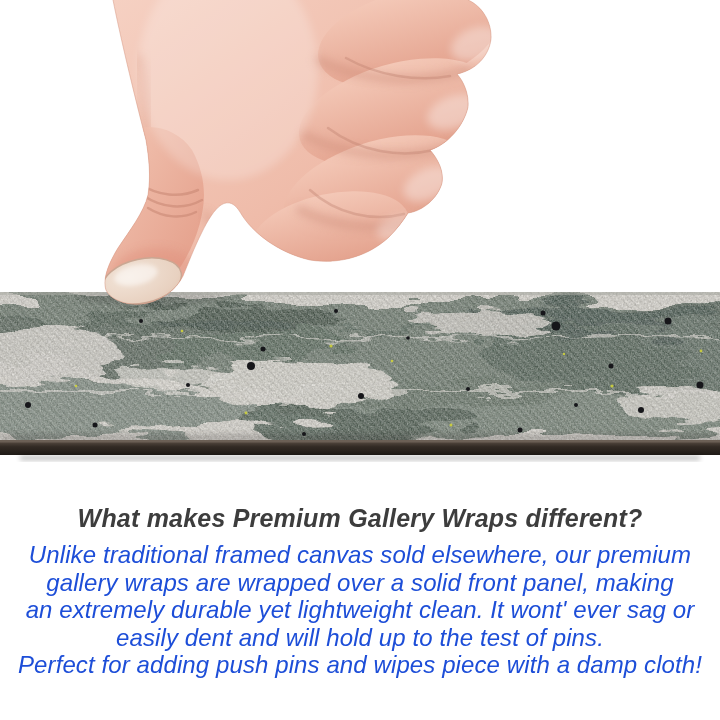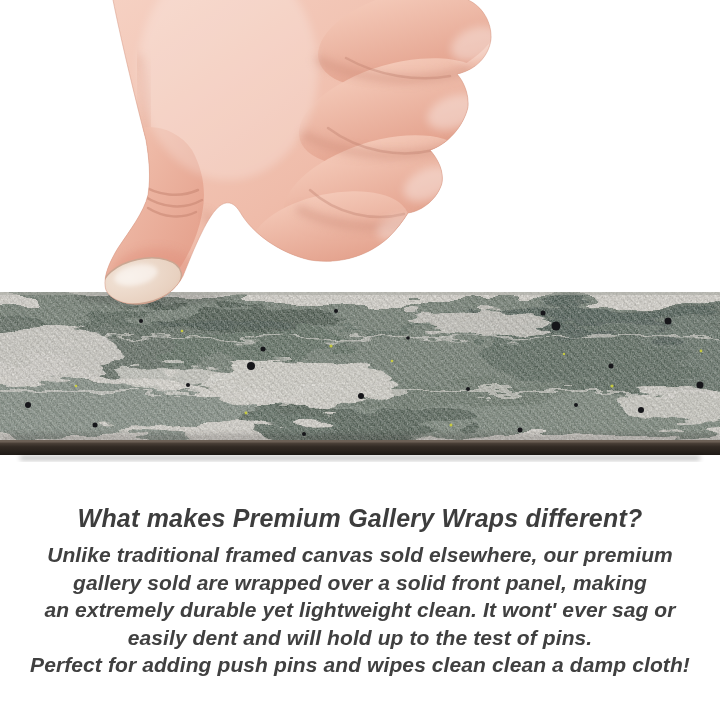--- a/index.html
+++ b/index.html
@@ -11,21 +11,21 @@
   .strip-wrap{position:absolute;left:0;top:292px;width:720px;height:170px;z-index:2;}
   .strip-wrap svg{display:block;}
   .copy{
     position:absolute;left:0;top:501px;width:720px;z-index:4;
     text-align:center;font-style:italic;color:#3d3d3d;
   }
   .copy .heading{
     font-size:25px;font-weight:700;line-height:34px;letter-spacing:.2px;margin:0 0 6px 0;
   }
   .copy .line{
-    font-size:21px;font-weight:700;line-height:27.6px;color:#404040;letter-spacing:.1px;
+    font-size:24px;font-weight:400;line-height:27.6px;color:#1d4ed8;letter-spacing:.1px;
   }
 </style>
 </head>
 <body>
 
 <div class="stage">
 
   <svg class="hand-svg" viewBox="0 0 430 312" aria-hidden="true">
     <defs>
       <linearGradient id="skinBase" x1="0" y1="0" x2="1" y2="1">
@@ -204,19 +204,19 @@
       </g>
       <rect x="0" y="148" width="720" height="15" fill="url(#edgeGrad)"></rect>
       <rect x="0" y="148" width="720" height="2.5" fill="#6b5f55"></rect>
       <rect x="20" y="164" width="680" height="4" fill="#000000" opacity="0.28" filter="url(#soft)"></rect>
     </svg>
   </div>
 
   <div class="copy">
     <div class="heading">What makes Premium Gallery Wraps different?</div>
     <div class="line">Unlike traditional framed canvas sold elsewhere, our premium</div>
-    <div class="line">gallery sold are wrapped over a solid front panel, making</div>
+    <div class="line">gallery wraps are wrapped over a solid front panel, making</div>
     <div class="line">an extremely durable yet lightweight clean. It wont' ever sag or</div>
     <div class="line">easily dent and will hold up to the test of pins.</div>
-    <div class="line">Perfect for adding push pins and wipes clean clean a damp cloth!</div>
+    <div class="line">Perfect for adding push pins and wipes piece with a damp cloth!</div>
   </div>
 
 </div>
 
 </body></html>

